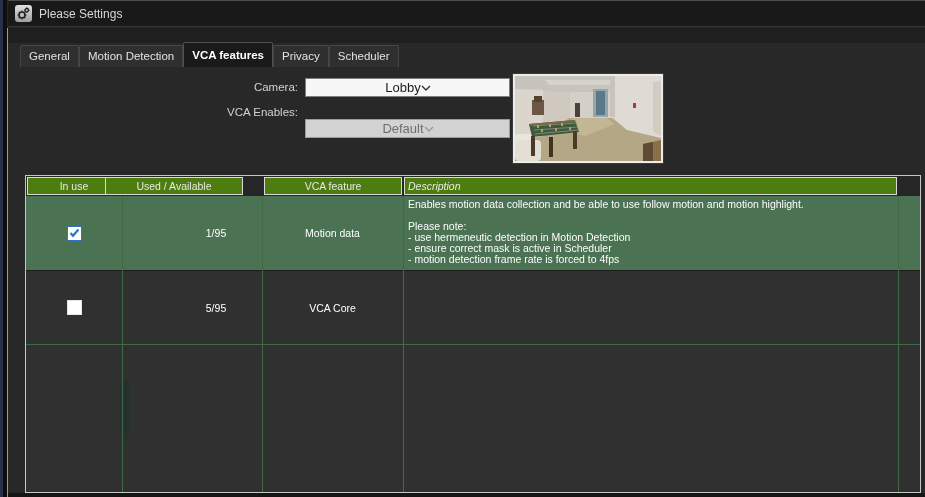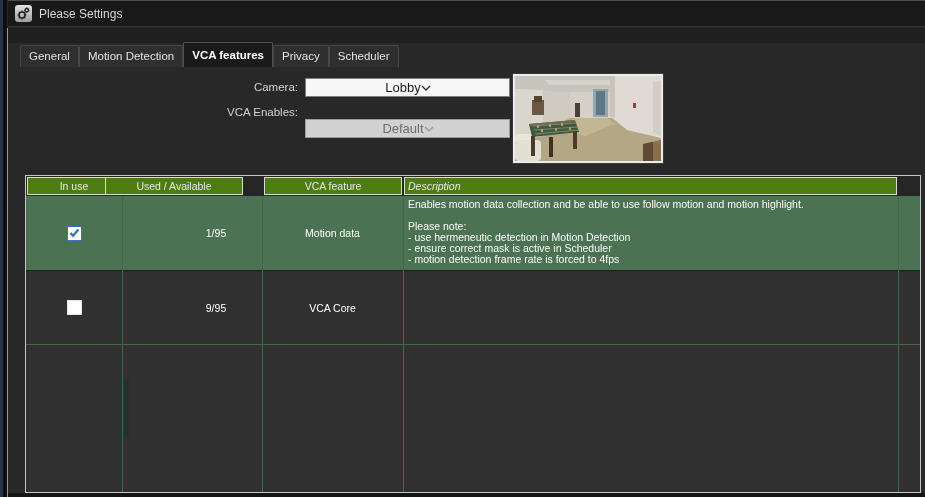--- a/index.html
+++ b/index.html
@@ -228,21 +228,21 @@
 - ensure correct mask is active in Scheduler
 - motion detection frame rate is forced to 4fps</div>
     </div>
 
     <div class="row plain" style="top:94px;">
       <div class="cell c1">
         <span class="checkbox" data-checked="false">
           
         </span>
       </div>
-      <div class="cell c2">9/95</div>
+      <div class="cell c2">5/95</div>
       <div class="cell c3">VCA Core</div>
     </div>
 
     <div class="filler"></div>
 
     <div class="colline" style="left:96px;"></div>
     <div class="colline" style="left:236px;"></div>
     <div class="colline" style="left:377px;"></div>
     <div class="colline" style="left:872px;"></div>
 

